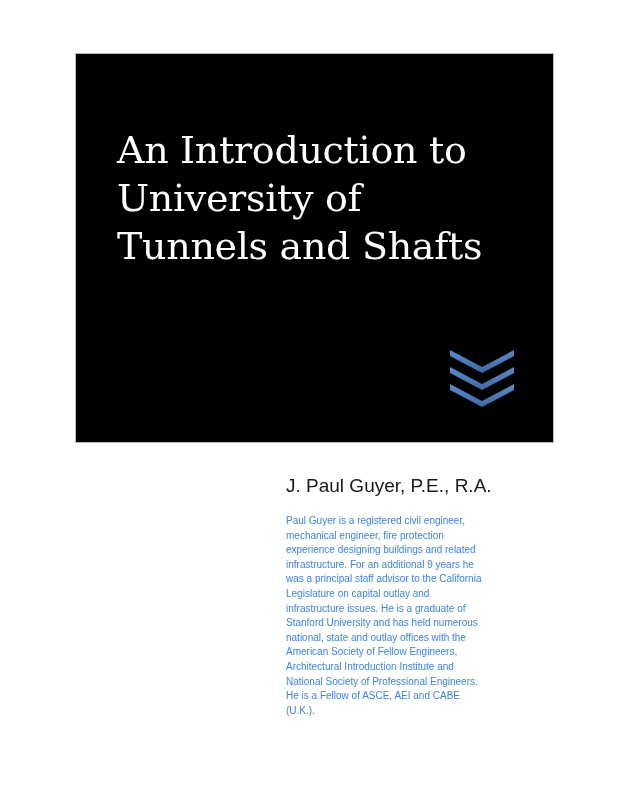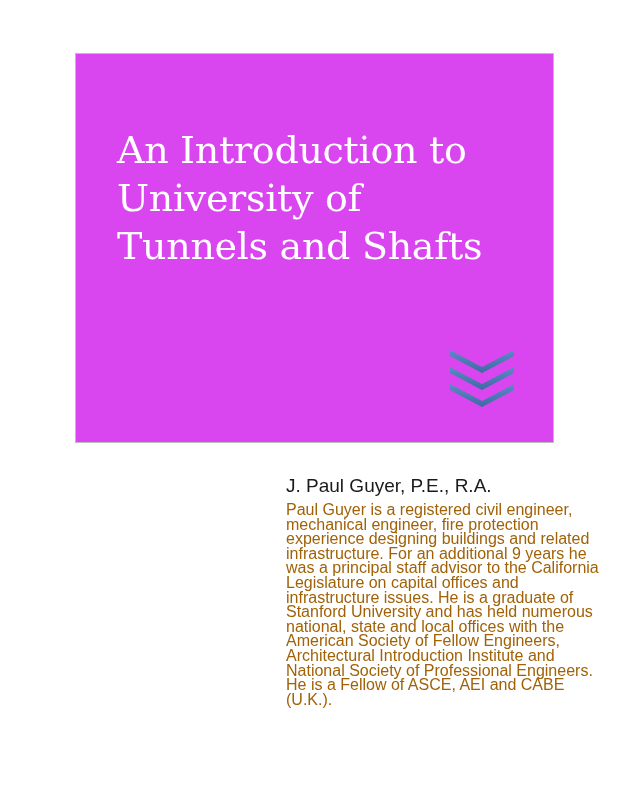--- a/index.html
+++ b/index.html
@@ -13,21 +13,21 @@
       position: relative;
       overflow: hidden;
       font-family: "Liberation Sans", sans-serif;
     }
     .cover-panel {
       position: absolute;
       left: 76px;
       top: 54px;
       width: 477px;
       height: 388px;
-      background: #d946ef;
+      background: #000000;
       box-shadow: 0 0 0 1px #bdbdbd;
     }
     .cover-title {
       position: absolute;
       left: 41px;
       top: 72px;
       margin: 0;
       color: #ffffff;
       font-family: "DejaVu Serif", "Liberation Serif", serif;
       font-weight: normal;
@@ -60,24 +60,24 @@
       font-weight: normal;
       white-space: nowrap;
     }
     .author-role {
       font-size: 14px;
       line-height: 18px;
       margin: 2px 0 0 0;
       white-space: nowrap;
     }
     .author-bio {
-      margin: 6px 0 0 0;
-      font-size: 16px;
+      margin: 17px 0 0 0;
+      font-size: 10px;
       line-height: 14.6px;
-      color: #a16207;
+      color: #3b82f6;
     }
     .author-bio .bio-line {
       display: block;
       white-space: nowrap;
     }
   </style>
 </head>
 <body>
 
 <div class="cover-panel">
@@ -101,23 +101,23 @@
 </div>
 
 <div class="author-block">
   <p class="author-name">J. Paul Guyer, P.E., R.A.</p>
   <p class="author-bio">
     <span class="bio-line">Paul Guyer is a registered civil engineer,</span>
     <span class="bio-line">mechanical engineer, fire protection</span>
     <span class="bio-line">experience designing buildings and related</span>
     <span class="bio-line">infrastructure.  For an additional 9 years he</span>
     <span class="bio-line">was a principal staff advisor to the California</span>
-    <span class="bio-line">Legislature on capital offices and</span>
+    <span class="bio-line">Legislature on capital outlay and</span>
     <span class="bio-line">infrastructure issues.  He is a graduate of</span>
     <span class="bio-line">Stanford University and has held numerous</span>
-    <span class="bio-line">national, state and local offices with the</span>
+    <span class="bio-line">national, state and outlay offices with the</span>
     <span class="bio-line">American Society of Fellow Engineers,</span>
     <span class="bio-line">Architectural Introduction Institute and</span>
     <span class="bio-line">National Society of Professional Engineers.</span>
     <span class="bio-line">He is a Fellow of ASCE, AEI and CABE</span>
     <span class="bio-line">(U.K.).</span>
   </p>
 </div>
 
 </body></html>

